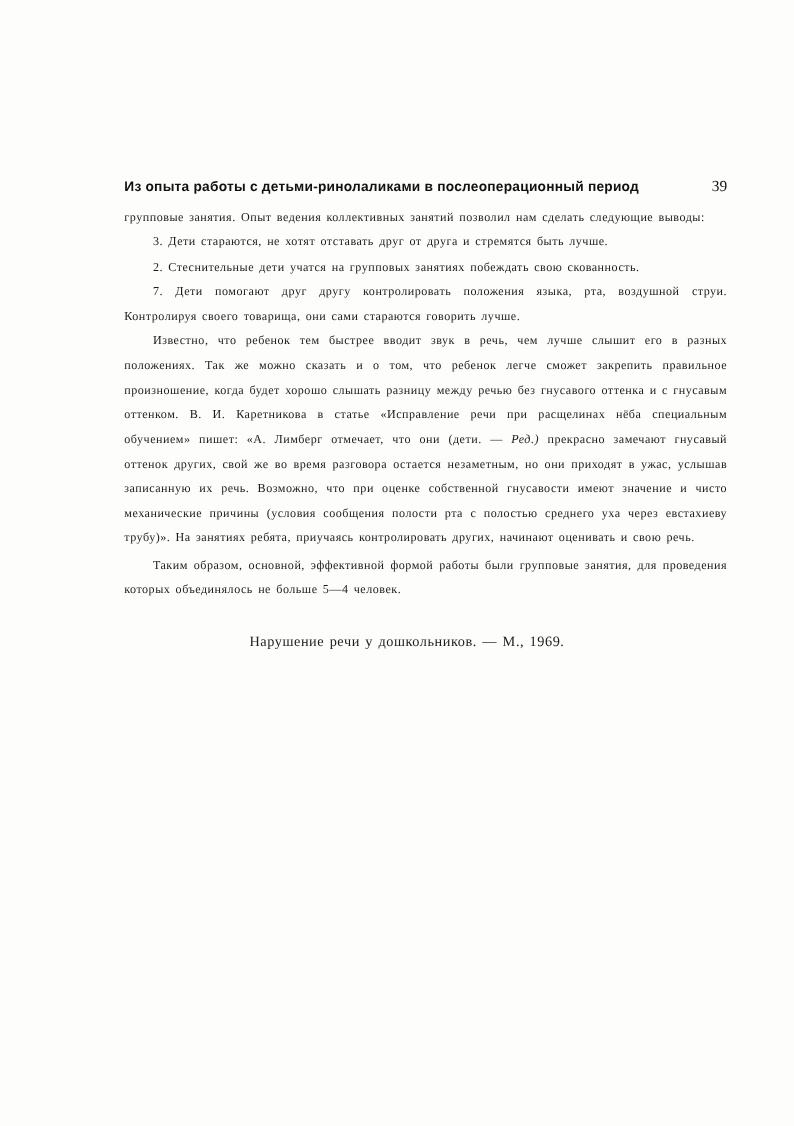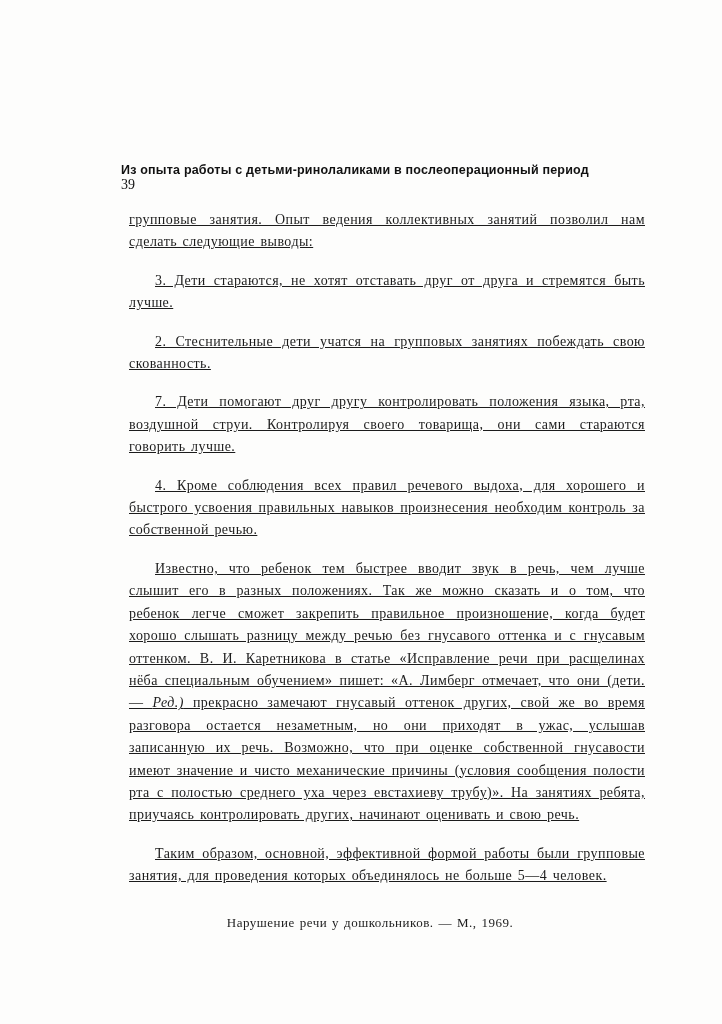--- a/index.html
+++ b/index.html
@@ -20,46 +20,44 @@
     position: absolute;
     left: 113px;
     top: 163px;
     width: 548px;
   }
   .running-head {
     display: flex;
     justify-content: space-between;
     align-items: baseline;
     margin-bottom: 8px;
-    flex-direction: column;
   }
   .running-title {
     font-family: "Liberation Sans", sans-serif;
     font-weight: bold;
     font-size: 12.5px;
     letter-spacing: 0.2px;
     color: #111;
   }
   .page-number {
     font-family: Liberation Serif, serif;
     font-size: 14px;
     margin-left: 8px;
     white-space: nowrap;
     color: #111;
   }
   .body-text p {
-    margin: 16px;
-    font-size: 14px;
+    margin: 0;
+    font-size: 11px;
     line-height: 22.4px;
     text-align: justify;
     letter-spacing: 0.45px;
     word-spacing: 1.6px;
     text-indent: 26px;
     color: #1c1c1c;
-    text-decoration: underline;
   }
   .body-text p.no-indent {
     text-indent: 0;
   }
   .body-text p.last-para {
     margin-top: 2px;
   }
   .italic {
     font-style: italic;
   }
@@ -82,21 +80,20 @@
     <div class="running-head">
       <span class="running-title">Из опыта работы с детьми-ринолаликами в послеоперационный период</span>
       <span class="page-number">39</span>
     </div>
 
     <div class="body-text">
       <p class="no-indent">групповые занятия. Опыт ведения коллективных занятий позволил нам сделать следующие выводы:</p>
       <p>3. Дети стараются, не хотят отставать друг от друга и стремятся быть лучше.</p>
       <p>2. Стеснительные дети учатся на групповых занятиях побеждать свою скованность.</p>
       <p>7. Дети помогают друг другу контролировать положения языка, рта, воздушной струи. Контролируя своего товарища, они сами стараются говорить лучше.</p>
-      <p>4. Кроме соблюдения всех правил речевого выдоха, для хорошего и быстрого усвоения правильных навыков произнесения необходим контроль за собственной речью.</p>
       <p>
         <span>Известно, что ребенок тем быстрее вводит звук в речь, чем лучше слышит его в разных положениях. Так же можно сказать и о том, что ребенок легче сможет закрепить правильное произношение, когда будет хорошо слышать разницу между речью без гнусавого оттенка и с гнусавым оттенком. В. И. Каретникова в статье «Исправление речи при расщелинах нёба специальным обучением» пишет: «А. Лимберг отмечает, что они (дети. — </span><span class="italic">Ред.)</span><span> прекрасно замечают гнусавый оттенок других, свой же во время разговора остается незаметным, но они приходят в ужас, услышав записанную их речь. Возможно, что при оценке собственной гнусавости имеют значение и чисто механические причины (условия сообщения полости рта с полостью среднего уха через евстахиеву трубу)». На занятиях ребята, приучаясь контролировать других, начинают оценивать и свою речь.</span>
       </p>
       <p class="last-para">Таким образом, основной, эффективной формой работы были групповые занятия, для проведения которых объединялось не больше 5—4 человек.</p>
     </div>
 
     <div class="footer-citation">Нарушение речи у дошкольников. — М., 1969.</div>
 
   </div>
 </div>

